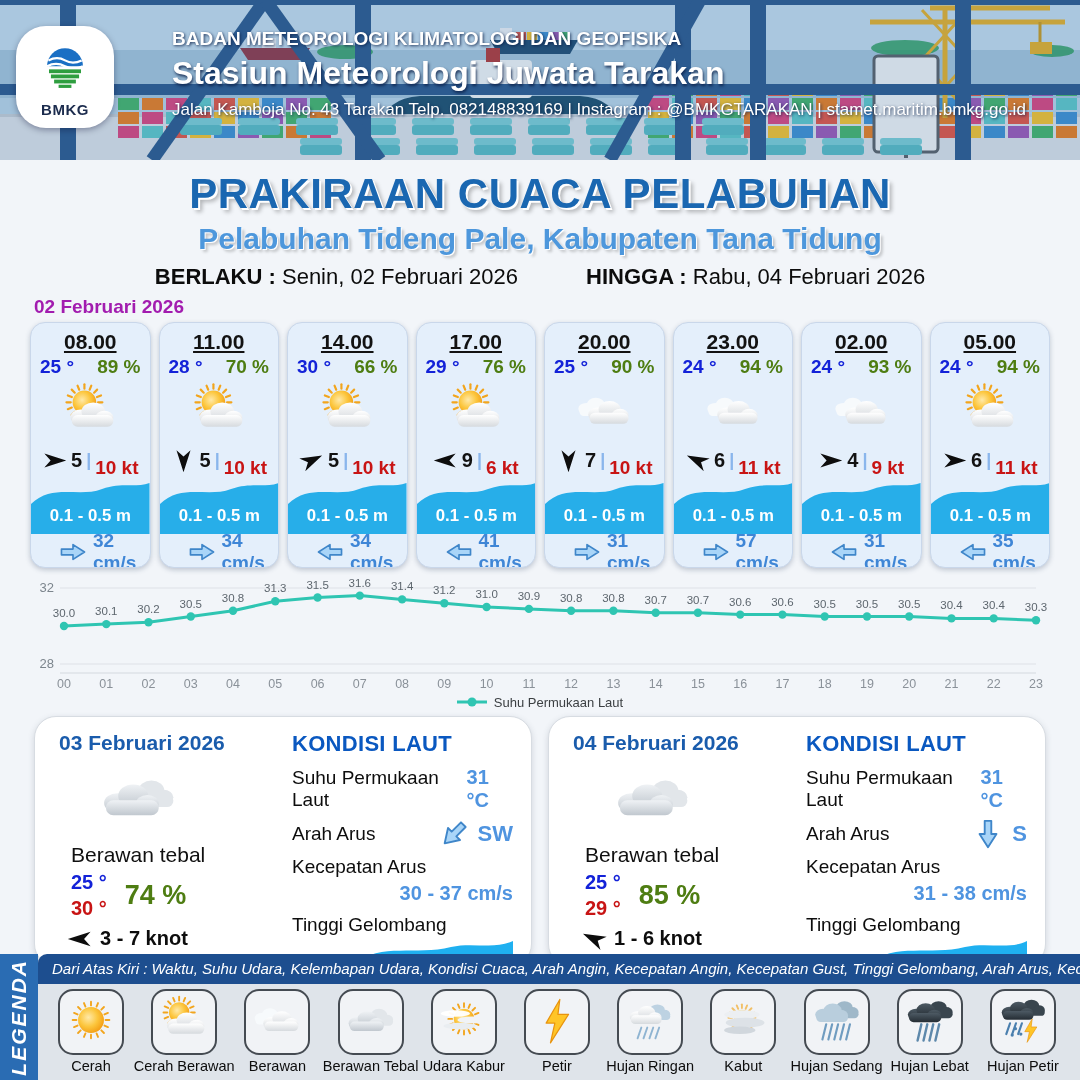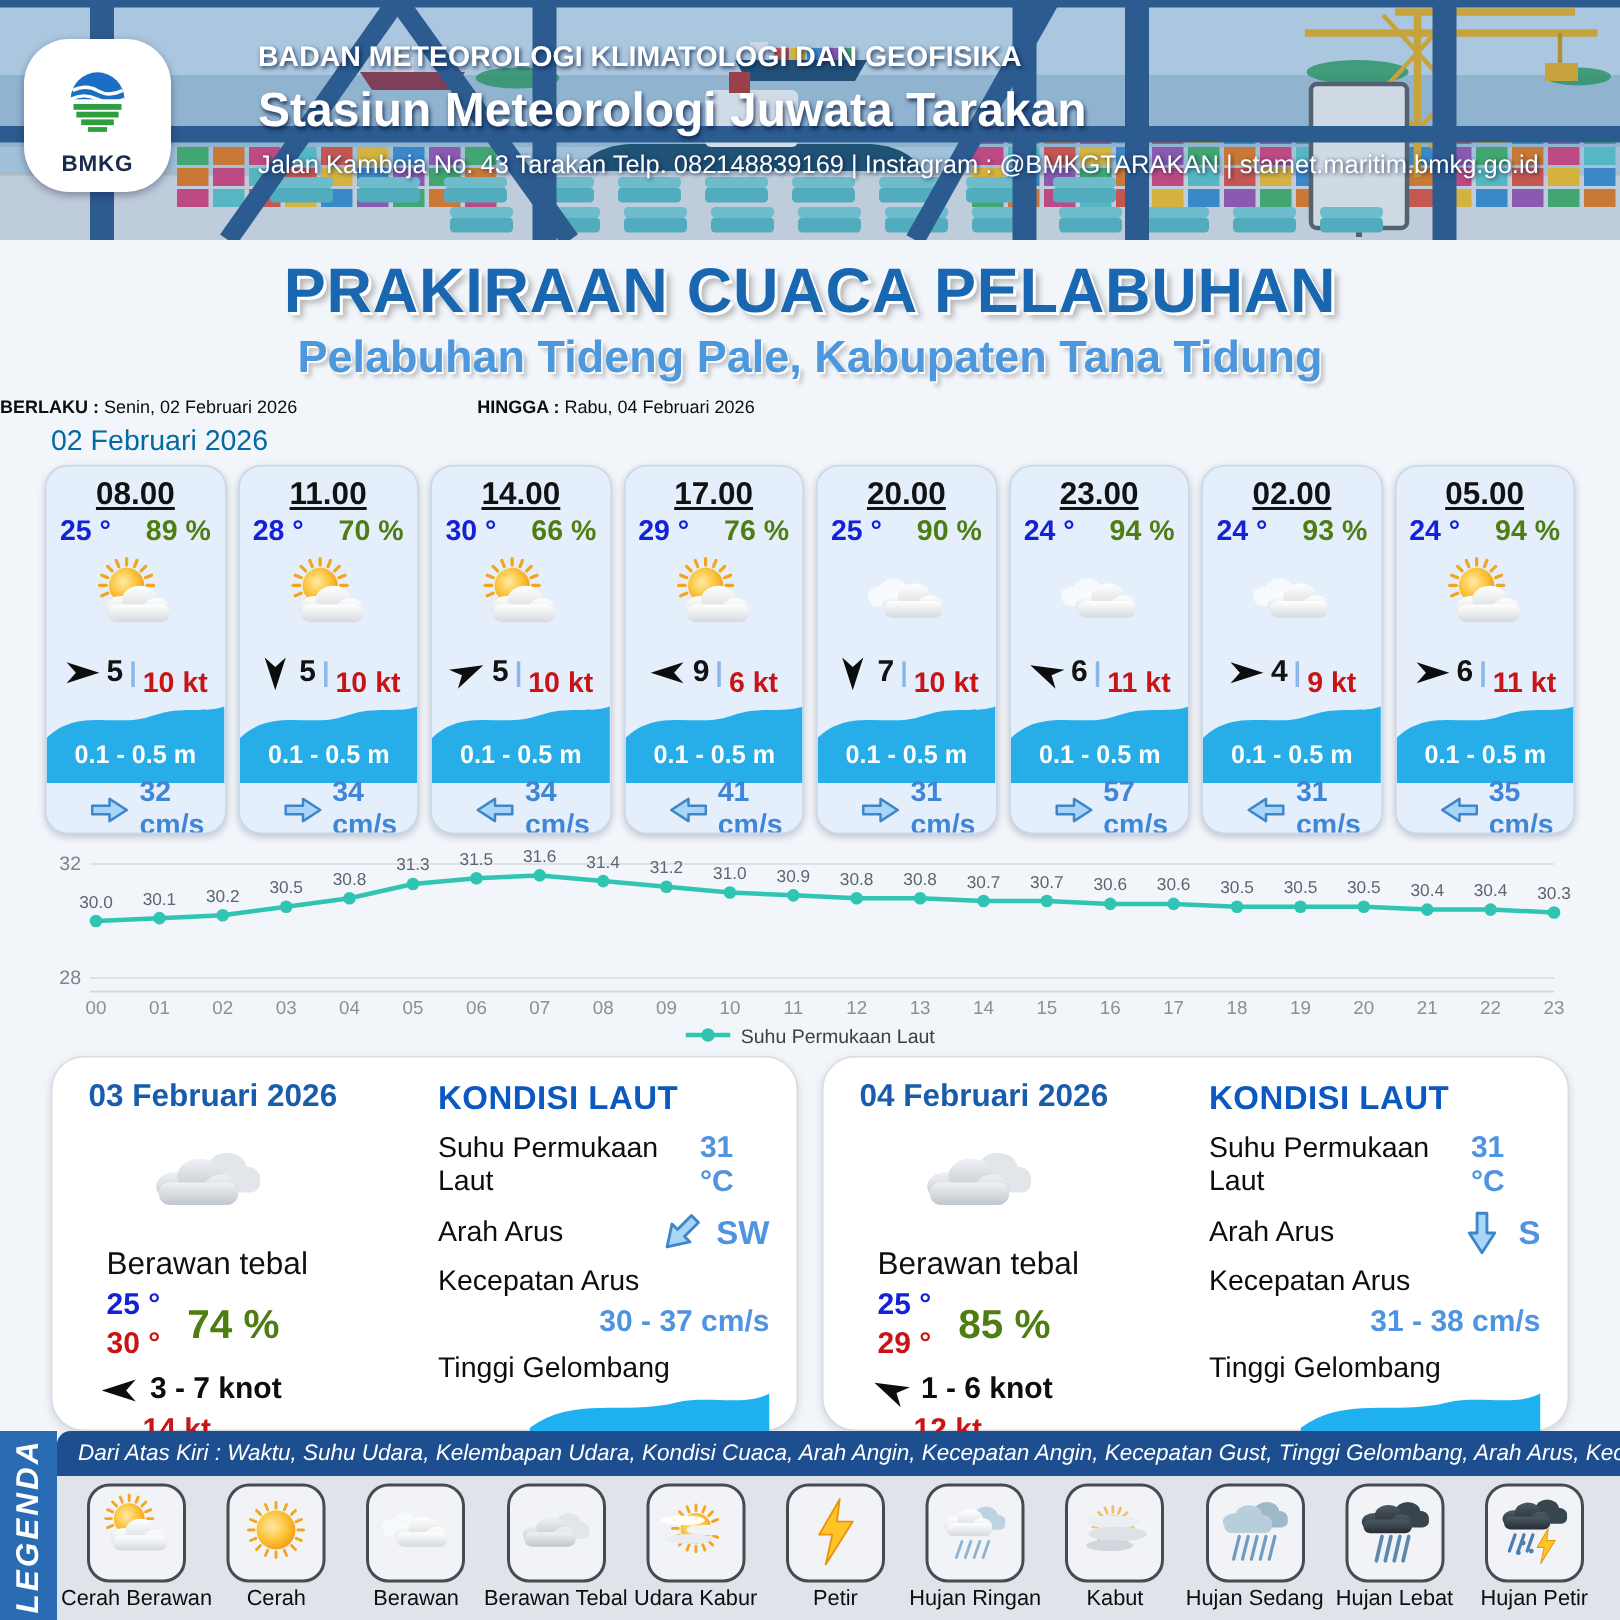--- a/index.html
+++ b/index.html
@@ -24,23 +24,23 @@
   
   .title-wrap{text-align:center;padding-top:10px;}
   .main-title{
     font-size:42px;font-weight:800;color:#1a67b1;letter-spacing:.5px;
     text-shadow:2px 2px 0 #ffffff,4px 4px 4px rgba(0,0,0,.28);
   }
   .sub-title{
     font-size:30px;font-weight:bold;color:#4d97dc;margin-top:4px;
     text-shadow:1px 1px 0 #ffffff,3px 3px 3px rgba(0,0,0,.2);
   }
-  .valid-row{display:flex;justify-content:flex-start;gap:120px;margin-top:8px;font-size:12px;color:#0c0c0c;}
+  .valid-row{display:flex;justify-content:center;gap:68px;margin-top:8px;font-size:22px;color:#0c0c0c;}
   .valid-row b{font-weight:bold;}
-  .date-label{margin:6px 0 4px 34px;font-size:19px;font-weight:normal;color:#0369a1;}
+  .date-label{margin:6px 0 4px 34px;font-size:19px;font-weight:bold;color:#a21caf;}
   
   .cards{display:flex;gap:8px;margin:0 30px;height:246px;}
   .fcard{
     flex:1;background:#e4effb;border:1px solid #c9d7ea;border-radius:15px;
     box-shadow:0 2px 5px rgba(40,60,90,.25);overflow:hidden;display:flex;flex-direction:column;
   }
   .fc-time{font-size:21px;font-weight:bold;color:#121212;text-align:center;margin-top:7px;text-decoration:underline;}
   .fc-th{display:flex;justify-content:space-between;padding:2px 9px 0 9px;font-size:19px;font-weight:bold;}
   .fc-temp{color:#1322d8;}
   .fc-rh{color:#4e7d12;}
@@ -1026,20 +1026,44 @@
 
 <div class="legend-strip">
   <div class="legenda-tab">
     <span>LEGENDA</span>
   </div>
   <div class="legend-desc">Dari Atas Kiri : Waktu, Suhu Udara, Kelembapan Udara, Kondisi Cuaca, Arah Angin, Kecepatan Angin, Kecepatan Gust, Tinggi Gelombang, Arah Arus, Kecepatan Arus</div>
   <div class="legend-items">
       <div class="lg-item">
         <div class="lg-box">
           <span><svg width="54" height="54" viewBox="0 0 100 100">
+              <line x1="77.0" y1="50.0" x2="84.0" y2="50.0" stroke="#f2a51d" stroke-width="3.5" stroke-linecap="round"></line>
+              <line x1="74.9" y1="60.3" x2="81.4" y2="63.0" stroke="#f2a51d" stroke-width="3.5" stroke-linecap="round"></line>
+              <line x1="69.1" y1="69.1" x2="74.0" y2="74.0" stroke="#f2a51d" stroke-width="3.5" stroke-linecap="round"></line>
+              <line x1="60.3" y1="74.9" x2="63.0" y2="81.4" stroke="#f2a51d" stroke-width="3.5" stroke-linecap="round"></line>
+              <line x1="50.0" y1="77.0" x2="50.0" y2="84.0" stroke="#f2a51d" stroke-width="3.5" stroke-linecap="round"></line>
+              <line x1="39.7" y1="74.9" x2="37.0" y2="81.4" stroke="#f2a51d" stroke-width="3.5" stroke-linecap="round"></line>
+              <line x1="30.9" y1="69.1" x2="26.0" y2="74.0" stroke="#f2a51d" stroke-width="3.5" stroke-linecap="round"></line>
+              <line x1="25.1" y1="60.3" x2="18.6" y2="63.0" stroke="#f2a51d" stroke-width="3.5" stroke-linecap="round"></line>
+              <line x1="23.0" y1="50.0" x2="16.0" y2="50.0" stroke="#f2a51d" stroke-width="3.5" stroke-linecap="round"></line>
+              <line x1="25.1" y1="39.7" x2="18.6" y2="37.0" stroke="#f2a51d" stroke-width="3.5" stroke-linecap="round"></line>
+              <line x1="30.9" y1="30.9" x2="26.0" y2="26.0" stroke="#f2a51d" stroke-width="3.5" stroke-linecap="round"></line>
+              <line x1="39.7" y1="25.1" x2="37.0" y2="18.6" stroke="#f2a51d" stroke-width="3.5" stroke-linecap="round"></line>
+              <line x1="50.0" y1="23.0" x2="50.0" y2="16.0" stroke="#f2a51d" stroke-width="3.5" stroke-linecap="round"></line>
+              <line x1="60.3" y1="25.1" x2="63.0" y2="18.6" stroke="#f2a51d" stroke-width="3.5" stroke-linecap="round"></line>
+              <line x1="69.1" y1="30.9" x2="74.0" y2="26.0" stroke="#f2a51d" stroke-width="3.5" stroke-linecap="round"></line>
+              <line x1="74.9" y1="39.7" x2="81.4" y2="37.0" stroke="#f2a51d" stroke-width="3.5" stroke-linecap="round"></line>
+              <circle cx="50" cy="50" r="24" fill="url(#gsun)"></circle>
+            </svg></span>
+        </div>
+  <div class="lg-lab">Cerah</div>
+      </div>
+      <div class="lg-item">
+        <div class="lg-box">
+          <span><svg width="54" height="54" viewBox="0 0 100 100">
               <line x1="63.0" y1="36.0" x2="70.0" y2="36.0" stroke="#f2a51d" stroke-width="3.5" stroke-linecap="round"></line>
               <line x1="61.3" y1="44.4" x2="67.8" y2="47.1" stroke="#f2a51d" stroke-width="3.5" stroke-linecap="round"></line>
               <line x1="56.6" y1="51.6" x2="61.5" y2="56.5" stroke="#f2a51d" stroke-width="3.5" stroke-linecap="round"></line>
               <line x1="49.4" y1="56.3" x2="52.1" y2="62.8" stroke="#f2a51d" stroke-width="3.5" stroke-linecap="round"></line>
               <line x1="41.0" y1="58.0" x2="41.0" y2="65.0" stroke="#f2a51d" stroke-width="3.5" stroke-linecap="round"></line>
               <line x1="32.6" y1="56.3" x2="29.9" y2="62.8" stroke="#f2a51d" stroke-width="3.5" stroke-linecap="round"></line>
               <line x1="25.4" y1="51.6" x2="20.5" y2="56.5" stroke="#f2a51d" stroke-width="3.5" stroke-linecap="round"></line>
               <line x1="20.7" y1="44.4" x2="14.2" y2="47.1" stroke="#f2a51d" stroke-width="3.5" stroke-linecap="round"></line>
               <line x1="19.0" y1="36.0" x2="12.0" y2="36.0" stroke="#f2a51d" stroke-width="3.5" stroke-linecap="round"></line>
               <line x1="20.7" y1="27.6" x2="14.2" y2="24.9" stroke="#f2a51d" stroke-width="3.5" stroke-linecap="round"></line>
@@ -1052,44 +1076,20 @@
               <circle cx="41" cy="36" r="19" fill="url(#gsun)"></circle>
               <g transform="translate(53,62) scale(1.12)">
     <ellipse cx="-16" cy="-2" rx="15" ry="11" fill="url(#gcw)"></ellipse>
     <ellipse cx="2" cy="-10" rx="17" ry="13" fill="url(#gcw)"></ellipse>
     <ellipse cx="18" cy="-1" rx="13" ry="10" fill="url(#gcw)"></ellipse>
     <rect x="-29" y="-5" width="60" height="17" rx="8.5" fill="url(#gcw)"></rect>
   </g>
             </svg></span>
         </div>
   <div class="lg-lab">Cerah Berawan</div>
-      </div>
-      <div class="lg-item">
-        <div class="lg-box">
-          <span><svg width="54" height="54" viewBox="0 0 100 100">
-              <line x1="77.0" y1="50.0" x2="84.0" y2="50.0" stroke="#f2a51d" stroke-width="3.5" stroke-linecap="round"></line>
-              <line x1="74.9" y1="60.3" x2="81.4" y2="63.0" stroke="#f2a51d" stroke-width="3.5" stroke-linecap="round"></line>
-              <line x1="69.1" y1="69.1" x2="74.0" y2="74.0" stroke="#f2a51d" stroke-width="3.5" stroke-linecap="round"></line>
-              <line x1="60.3" y1="74.9" x2="63.0" y2="81.4" stroke="#f2a51d" stroke-width="3.5" stroke-linecap="round"></line>
-              <line x1="50.0" y1="77.0" x2="50.0" y2="84.0" stroke="#f2a51d" stroke-width="3.5" stroke-linecap="round"></line>
-              <line x1="39.7" y1="74.9" x2="37.0" y2="81.4" stroke="#f2a51d" stroke-width="3.5" stroke-linecap="round"></line>
-              <line x1="30.9" y1="69.1" x2="26.0" y2="74.0" stroke="#f2a51d" stroke-width="3.5" stroke-linecap="round"></line>
-              <line x1="25.1" y1="60.3" x2="18.6" y2="63.0" stroke="#f2a51d" stroke-width="3.5" stroke-linecap="round"></line>
-              <line x1="23.0" y1="50.0" x2="16.0" y2="50.0" stroke="#f2a51d" stroke-width="3.5" stroke-linecap="round"></line>
-              <line x1="25.1" y1="39.7" x2="18.6" y2="37.0" stroke="#f2a51d" stroke-width="3.5" stroke-linecap="round"></line>
-              <line x1="30.9" y1="30.9" x2="26.0" y2="26.0" stroke="#f2a51d" stroke-width="3.5" stroke-linecap="round"></line>
-              <line x1="39.7" y1="25.1" x2="37.0" y2="18.6" stroke="#f2a51d" stroke-width="3.5" stroke-linecap="round"></line>
-              <line x1="50.0" y1="23.0" x2="50.0" y2="16.0" stroke="#f2a51d" stroke-width="3.5" stroke-linecap="round"></line>
-              <line x1="60.3" y1="25.1" x2="63.0" y2="18.6" stroke="#f2a51d" stroke-width="3.5" stroke-linecap="round"></line>
-              <line x1="69.1" y1="30.9" x2="74.0" y2="26.0" stroke="#f2a51d" stroke-width="3.5" stroke-linecap="round"></line>
-              <line x1="74.9" y1="39.7" x2="81.4" y2="37.0" stroke="#f2a51d" stroke-width="3.5" stroke-linecap="round"></line>
-              <circle cx="50" cy="50" r="24" fill="url(#gsun)"></circle>
-            </svg></span>
-        </div>
-  <div class="lg-lab">Cerah</div>
       </div>
       <div class="lg-item">
         <div class="lg-box">
           <span><svg width="54" height="54" viewBox="0 0 100 100">
               <g transform="translate(35,48) scale(0.85)">
     <ellipse cx="-16" cy="-2" rx="15" ry="11" fill="#f7fafc"></ellipse>
     <ellipse cx="2" cy="-10" rx="17" ry="13" fill="#f7fafc"></ellipse>
     <ellipse cx="18" cy="-1" rx="13" ry="10" fill="#f7fafc"></ellipse>
     <rect x="-29" y="-5" width="60" height="17" rx="8.5" fill="#f7fafc"></rect>
   </g>

